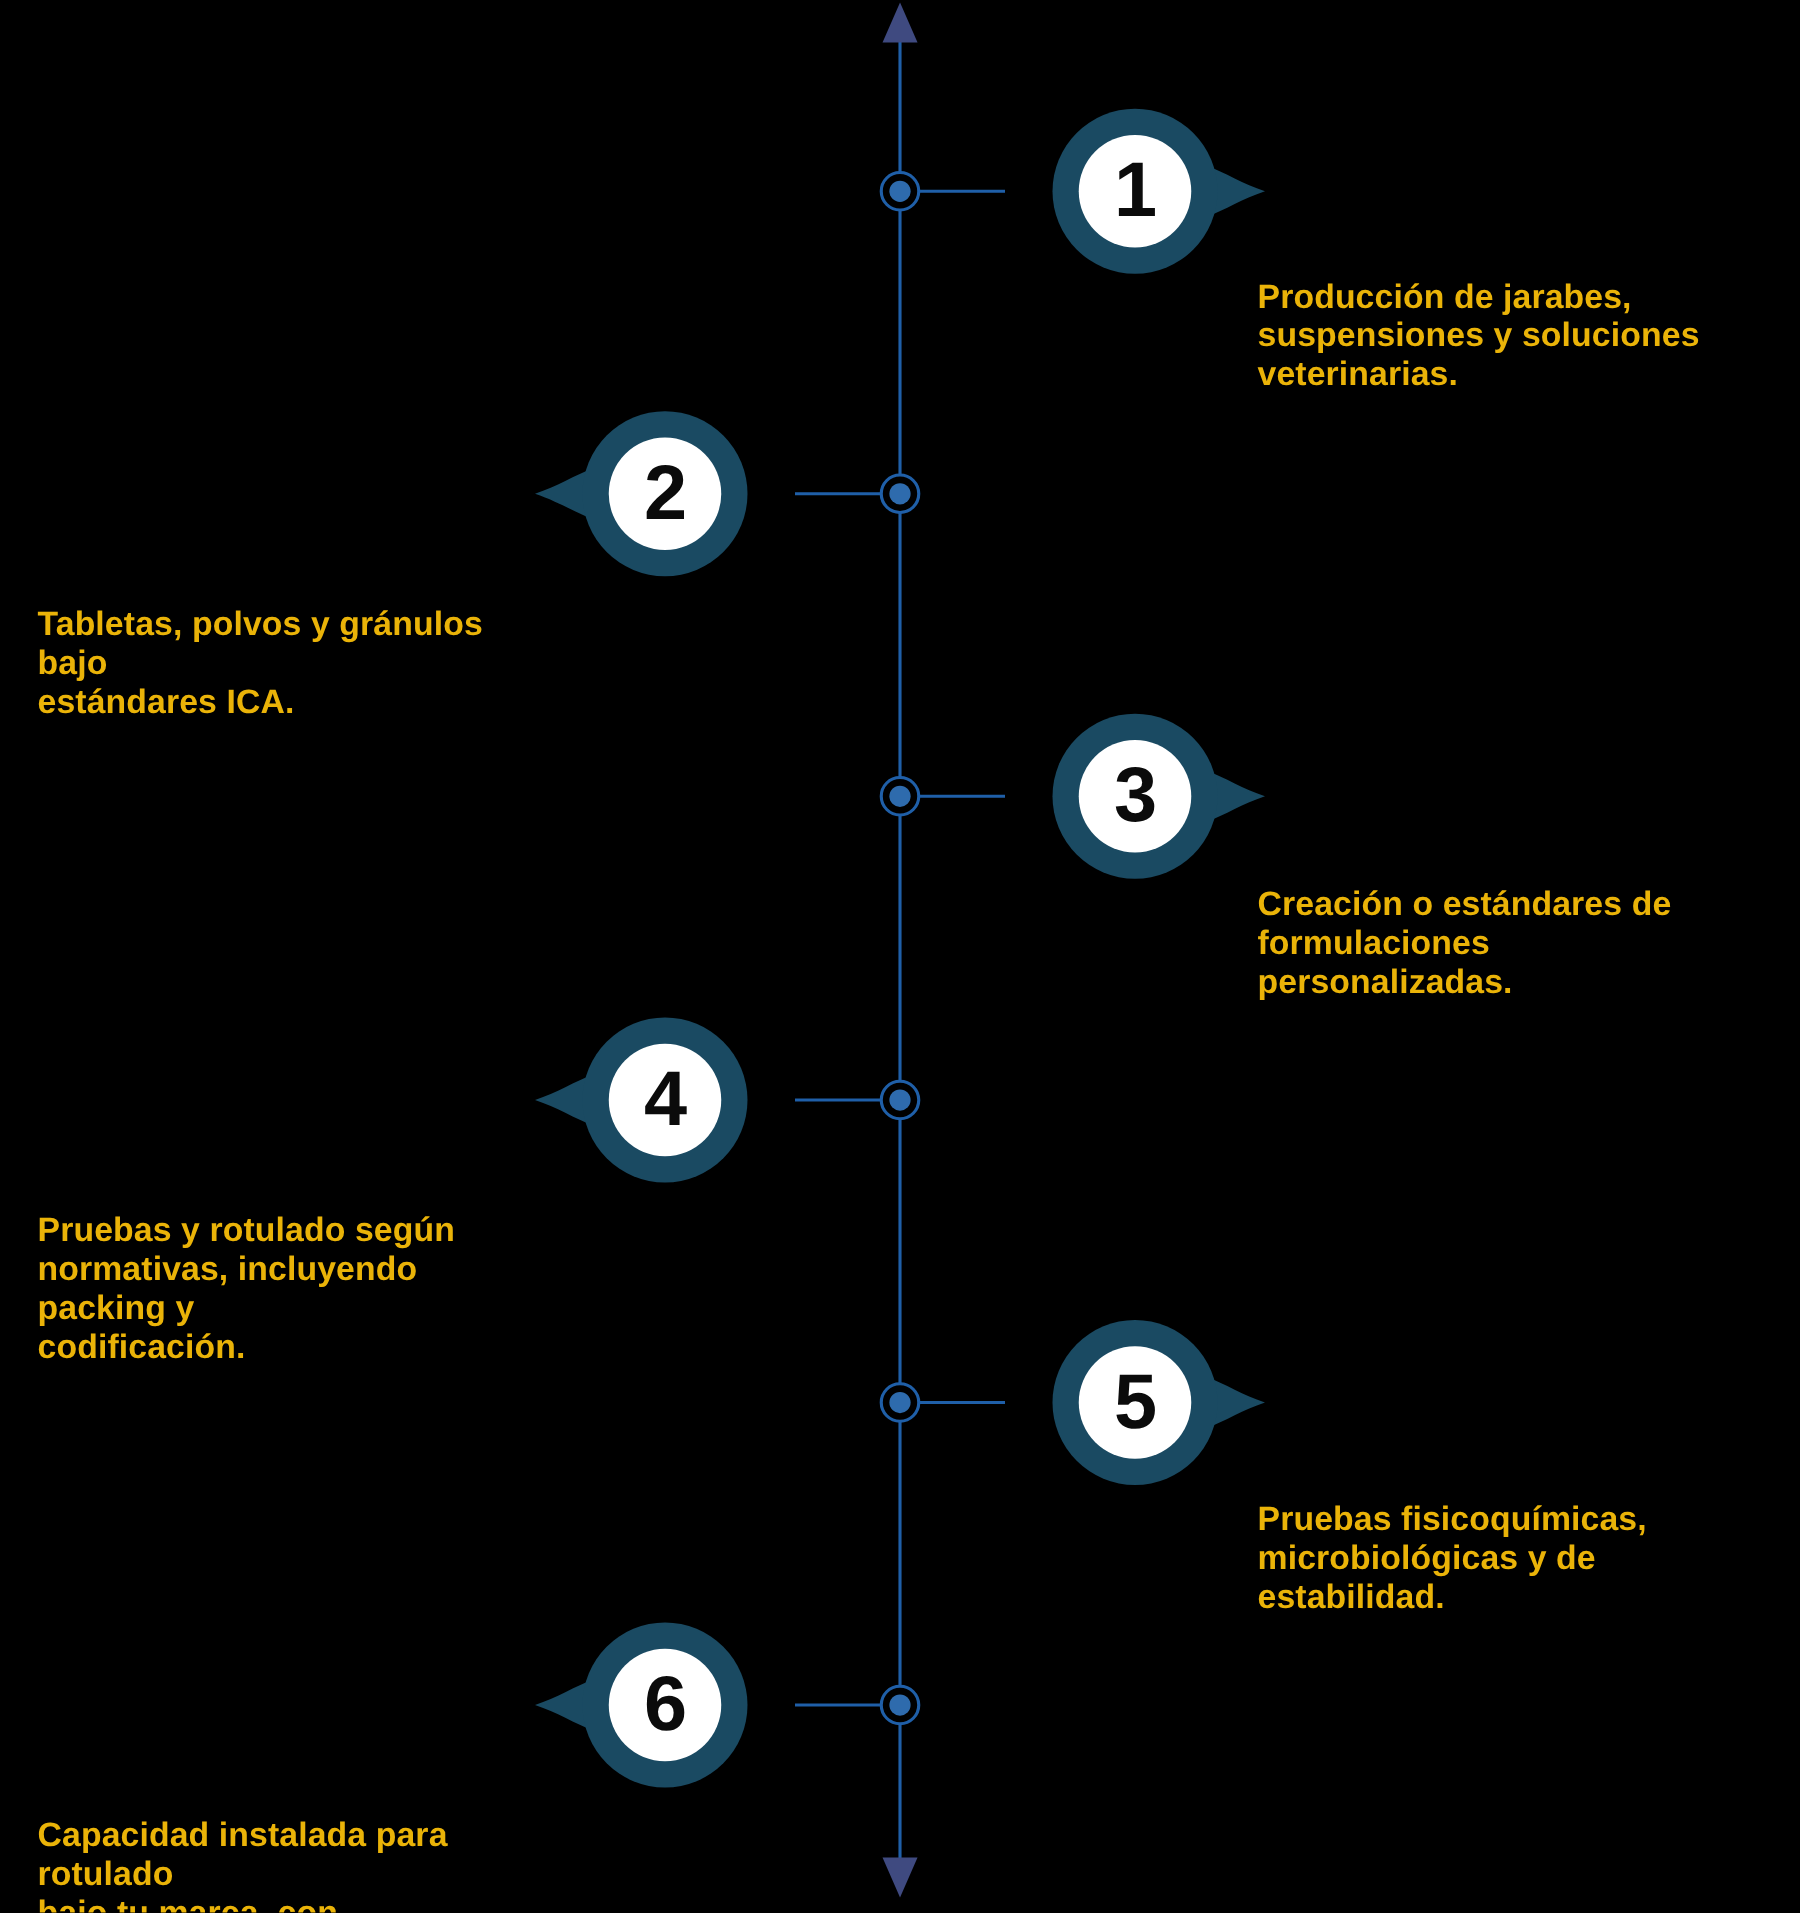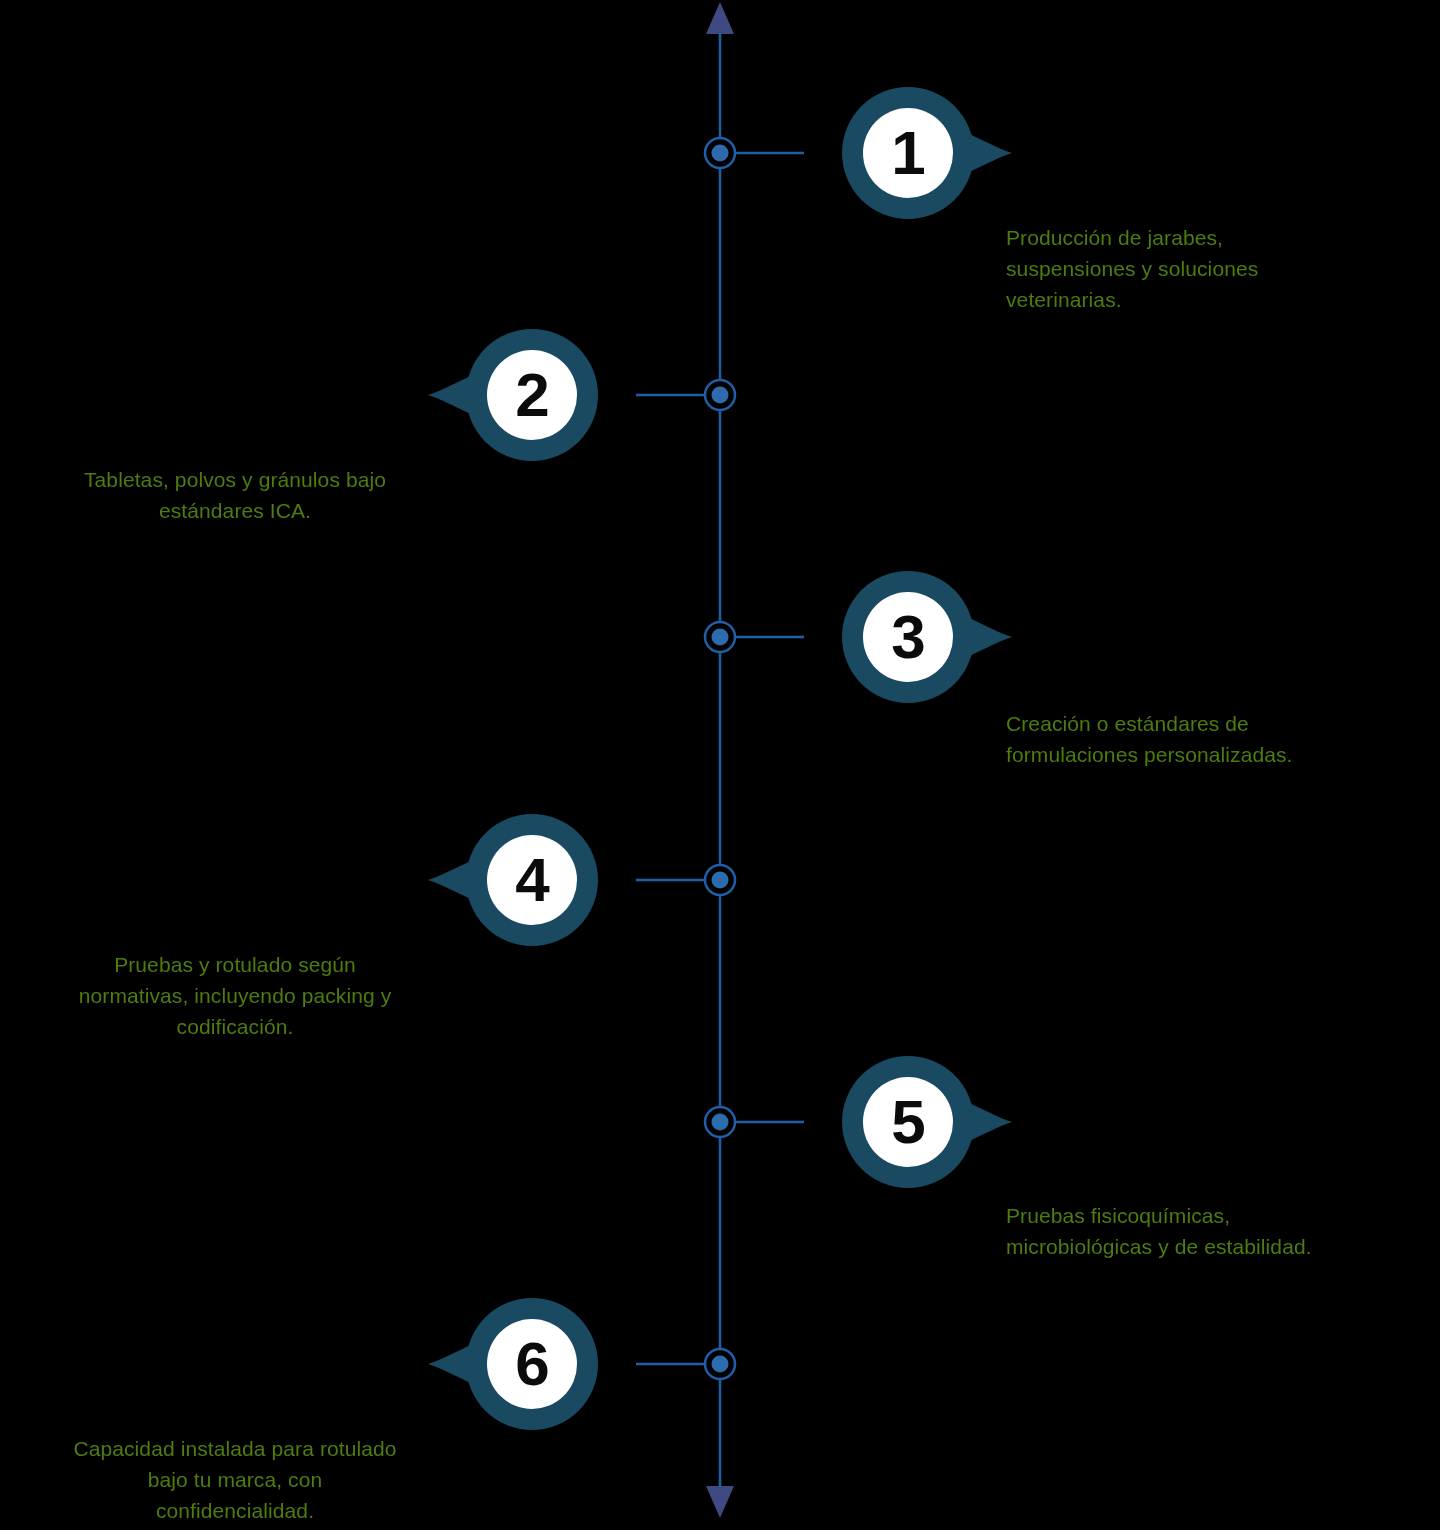--- a/index.html
+++ b/index.html
@@ -75,36 +75,37 @@
     font-weight: bold;
     color: #0b0b0b;
     letter-spacing: -1px;
     line-height: 1;
     user-select: none;
   }
 
   
   .desc {
     position: absolute;
-    font-size: 21px;
+    font-size: 27px;
     line-height: 31px;
-    color: #4d7c0f;
-    font-weight: 400;
+    color: #eab308;
+    font-weight: 700;
     letter-spacing: 0.1px;
     white-space: pre-line;
   }
   .desc.right {
     left: 1006px;
     width: 395px;
     text-align: left;
   }
   .desc.left {
     left: 30px;
     width: 410px;
-    text-align: center;
+    text-align: left;
+    margin-top: 20px;
   }
 </style>
 </head>
 <body>
 
 <div id="timeline-root">
 
   <svg class="axis-svg" viewBox="0 0 1440 1530" width="1440" height="1530" xmlns="http://www.w3.org/2000/svg">
 
     <line x1="720" y1="14" x2="720" y2="1500" stroke="#1f5fa8" stroke-width="2.5"></line>

